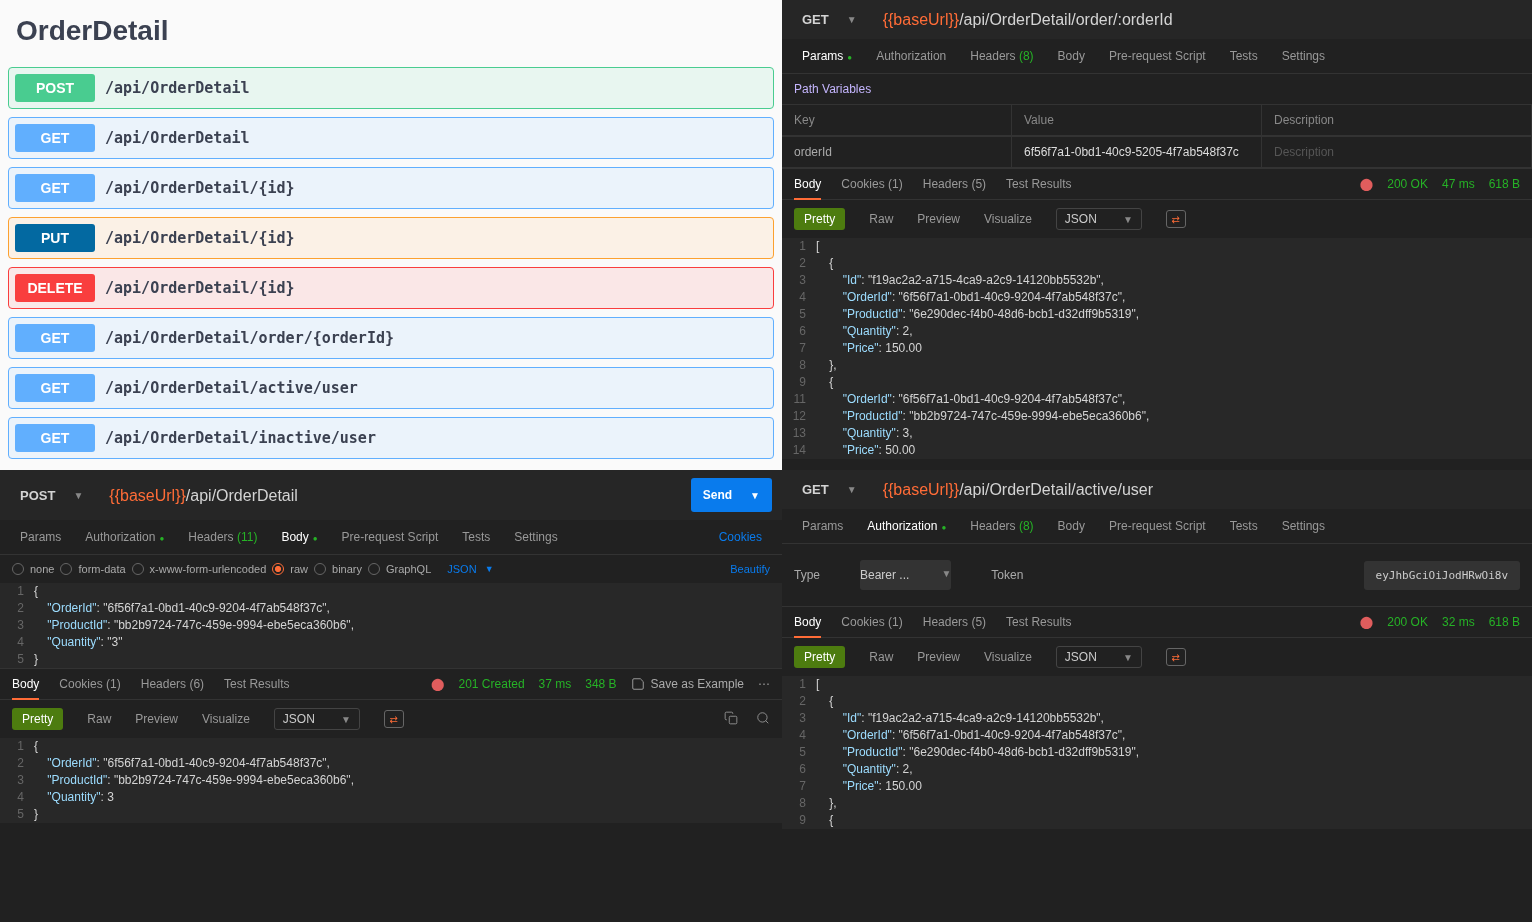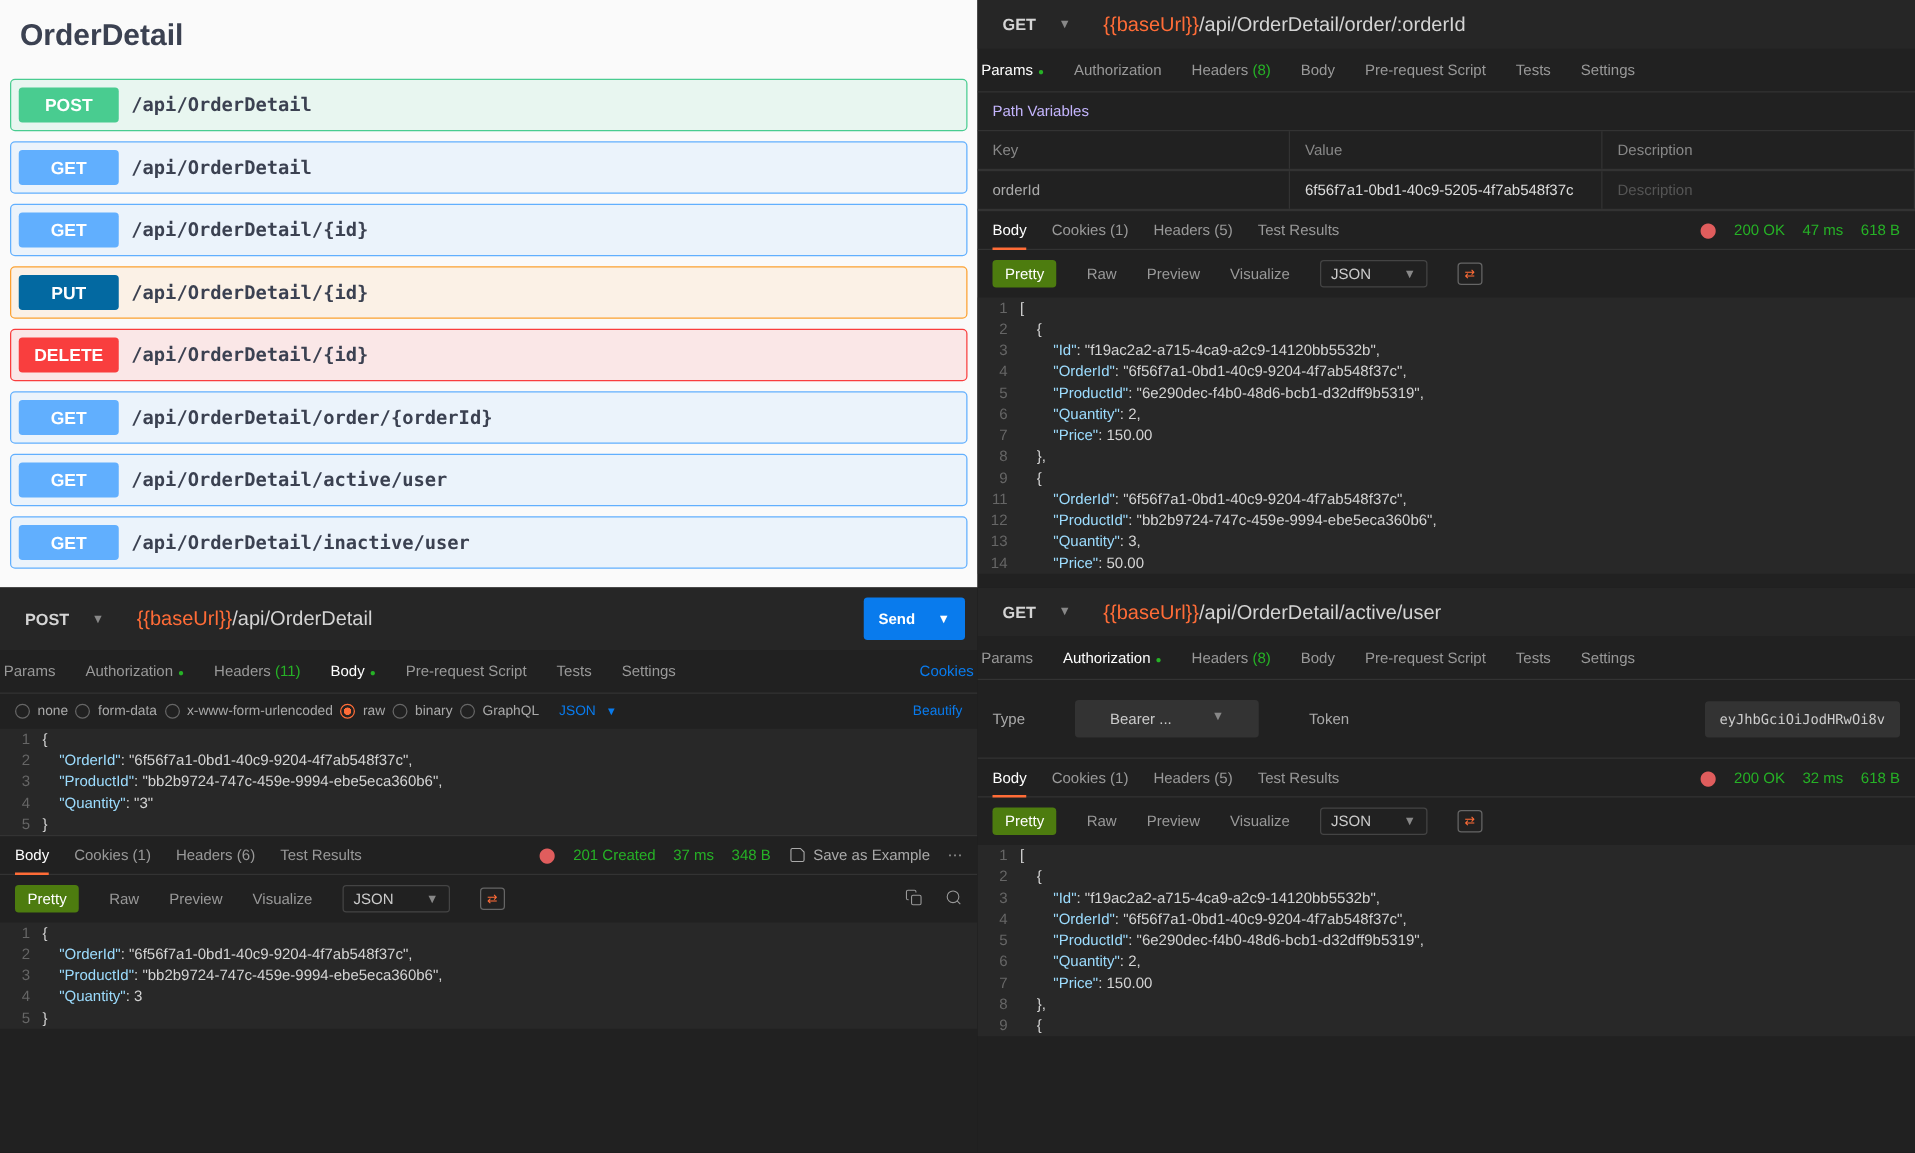--- a/index.html
+++ b/index.html
@@ -1,37 +1,37 @@
 <!DOCTYPE html>
 <html><head>
 <meta charset="utf-8">
 <style>
 *{box-sizing:border-box;margin:0;padding:0;font-family:-apple-system,BlinkMacSystemFont,"Segoe UI",sans-serif}
 body{background:#1e1e1e;width:1532px;height:922px;overflow:hidden}
 .grid{display:grid;grid-template-columns:782px 750px;grid-template-rows:470px 452px}
 
 .swagger{background:#fafafa;padding:10px 8px;overflow:hidden}
-.swagger h1{font-size:24px;font-weight:700;color:#3b4151;margin:5px 0 20px 8px}
+.swagger h1{font-size:28px;font-weight:700;color:#3b4151;margin:5px 0 20px 8px}
 .endpoint{border:1px solid;border-radius:4px;margin:8px 0;display:flex;align-items:center;padding:6px}
 .method{display:inline-block;padding:6px 0;width:80px;text-align:center;font-size:14px;font-weight:700;color:#fff;border-radius:3px;font-family:sans-serif}
 .path{font-family:ui-monospace,Menlo,Consolas,monospace;font-size:15px;font-weight:600;color:#3b4151;margin-left:10px}
 .ep-post{background:#e8f6f0;border-color:#49cc90}.ep-post .method{background:#49cc90}
 .ep-get{background:#ebf3fb;border-color:#61affe}.ep-get .method{background:#61affe}
 .ep-put{background:#fbf1e6;border-color:#fca130}.ep-put .method{background:#0369a1}
 .ep-delete{background:#fae7e7;border-color:#f93e3e}.ep-delete .method{background:#f93e3e}
 
 .pm{background:#212121;color:#ccc;font-size:12px;position:relative;overflow:hidden}
 .urlbar{display:flex;align-items:center;padding:8px 10px;background:#262626}
 .method-sel{display:flex;align-items:center;color:#d4d4d4;font-weight:600;font-size:13px;padding:4px 10px;border-radius:3px;cursor:pointer}
 .chev{margin-left:18px;color:#888;font-size:10px}
 .url{margin-left:16px;font-family:ui-monospace,Menlo,monospace;font-size:16px}
 .url .var{color:#ff6c37}
 .url .rest{color:#d4d4d4}
 .send{margin-left:auto;background:#097bed;color:#fff;padding:10px 12px;border-radius:3px;font-weight:600;display:flex;align-items:center;cursor:pointer}
-.tabs{display:flex;align-items:center;gap:24px;padding:10px 3px;font-size:12px;color:#999;border-bottom:1px solid #333}
+.tabs{display:flex;align-items:center;gap:24px;padding:10px 20px;font-size:12px;color:#999;border-bottom:1px solid #333}
 .tabs span{cursor:pointer}
 .tabs .active{color:#fff}
 .tabs .dot::after{content:"●";color:#26b226;font-size:8px;margin-left:4px}
 .tabs .num{color:#26b226}
 .tabs .right{margin-left:auto;color:#097bed}
 .radios{display:flex;gap:6px;align-items:center;padding:8px 12px;font-size:11px;color:#aaa}
 .radios label{display:flex;align-items:center;gap:6px;cursor:pointer}
 .rcircle{width:12px;height:12px;border:1px solid #666;border-radius:50%;display:inline-block}
 .rcircle.on{border-color:#ff6c37;background:radial-gradient(circle,#ff6c37 40%,transparent 45%)}
 .json-sel{color:#097bed;margin-left:10px;display:flex;align-items:center;gap:8px}
@@ -48,23 +48,23 @@
 .status{margin-left:auto;display:flex;gap:14px;align-items:center}
 .status .g{color:#26b226}
 .view{display:flex;align-items:center;gap:24px;padding:8px 12px;font-size:12px;color:#999}
 .view .pretty{background:#4d7c0f;color:#fff;padding:4px 10px;border-radius:3px}
 .jsonsel2{display:flex;align-items:center;gap:8px;padding:3px 8px;border:1px solid #444;border-radius:3px;color:#ccc}
 .icons{margin-left:auto;display:flex;gap:18px;color:#999}
 .subtitle{padding:8px 12px;color:#c4b5fd;font-size:12px}
 .tbl{display:flex;border-top:1px solid #333;border-bottom:1px solid #333;font-size:12px}
 .tbl>div{padding:8px 12px;border-right:1px solid #333;color:#aaa}
 .tbl.hrow>div{color:#888;font-weight:500}
-.tbl .c1{width:250px}.tbl .c2{width:250px}.tbl .c3{flex:1}
+.tbl .c1{width:230px}.tbl .c2{width:250px}.tbl .c3{flex:1}
 .authrow{display:flex;align-items:center;gap:40px;padding:16px 12px;font-size:12px;color:#aaa}
-.bearer{background:#333;padding:8px 28px;border-radius:3px;display:flex;align-items:flex-start;gap:14px;color:#ccc}
+.bearer{background:#333;padding:8px 0;border-radius:3px;display:flex;align-items:flex-start;gap:14px;color:#ccc}
 .token{background:#333;padding:8px 12px;border-radius:3px;color:#ccc;font-family:ui-monospace,monospace;font-size:11px}
 svg.ic{width:14px;height:14px;fill:none;stroke:currentColor;stroke-width:1.5}
 .globe{color:#e05d5d}
 .wrapicon{width:20px;height:18px;border:1px solid #666;border-radius:3px;display:inline-flex;align-items:center;justify-content:center;color:#ff6c37;font-size:10px}
 .saveex{display:flex;align-items:flex-start;gap:6px;color:#aaa;cursor:pointer}
 </style>
 </head>
 <body>
 
 <div class="grid">

